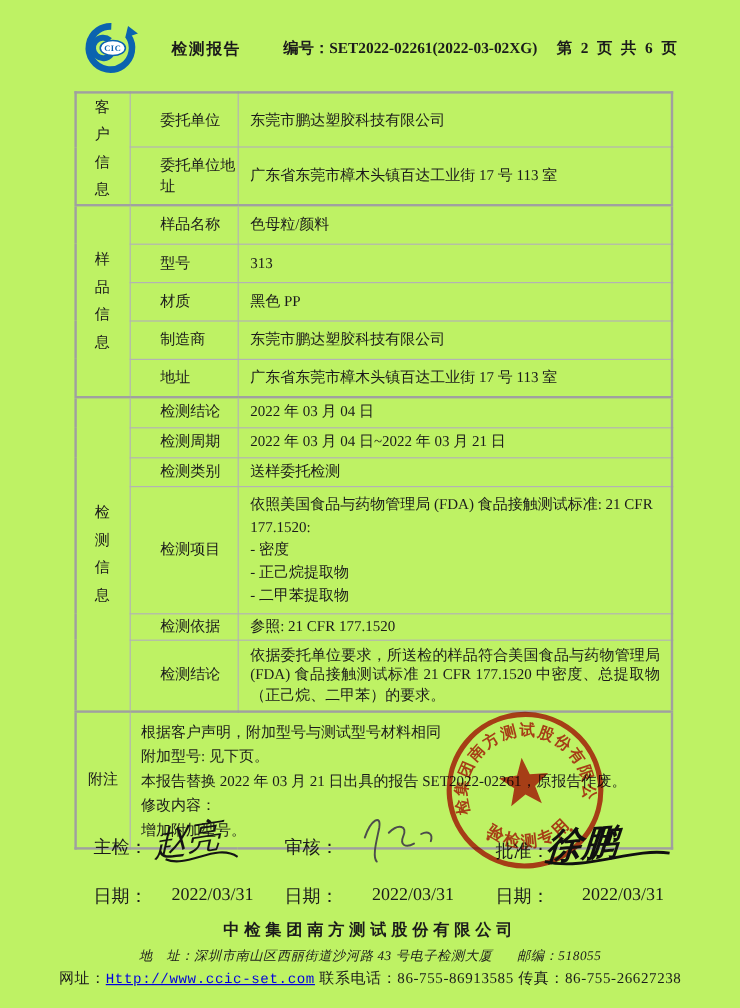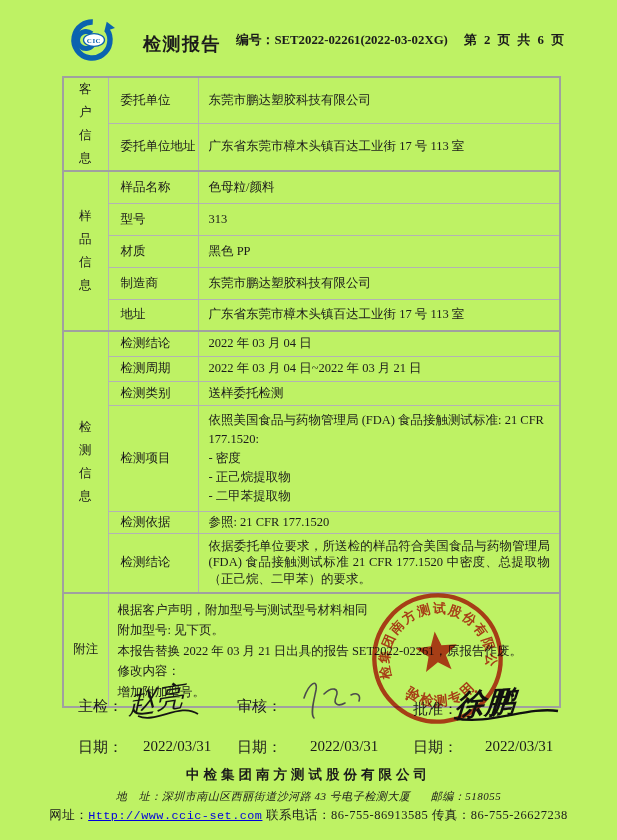--- a/index.html
+++ b/index.html
@@ -8,35 +8,35 @@
     position: relative;
     width: 617px; height: 840px;
     margin: 0 auto;
     background: #bef264;
     font-family: "Liberation Serif", "DejaVu Serif", serif;
     color: #1b1b1b;
     overflow: hidden;
   }
   
   .hdr-logo { position: absolute; left: 68px; top: 16px; }
-  .hdr-title { position: absolute; left: 143px; top: 32px; font-size: 18px; font-weight: bold; letter-spacing: 1.5px; }
+  .hdr-title { position: absolute; left: 143px; top: 32px; font-size: 13px; font-weight: bold; letter-spacing: 1.5px; }
   .hdr-no { position: absolute; left: 236px; top: 32px; font-size: 12.8px; font-weight: bold; }
   .hdr-page { position: absolute; left: 464px; top: 32px; font-size: 12.8px; font-weight: bold; letter-spacing: 2px; text-align: center; }
   
   table.report {
     position: absolute; left: 62px; top: 76px;
     width: 497px; border-collapse: collapse; table-layout: fixed;
     font-size: 12.5px;
   }
   table.report { border: 2px solid #a0a0a0; }
   table.report td { border: 1px solid #b3b3b3; vertical-align: middle; }
   tr.sec-start > td { border-top: 2px solid #a0a0a0; }
   td.sec { text-align: center; }
   td.sec .wrap2 { display: inline-block; width: 2.15em; word-break: break-all; line-height: 23px; letter-spacing: 1px; }
-  td.lbl { padding-left: 12px; }
+  td.lbl { padding-left: 25px; }
   td.val { padding-left: 10px; padding-right: 8px; }
   td.val-multi { padding: 5px 10px 5px 10px; vertical-align: top; }
   td.val-multi div { line-height: 19px; }
   td.val-para { padding: 4px 9px 4px 10px; line-height: 16.8px; text-align: justify; }
   td.note-cell { padding: 6px 10px 4px 9px; vertical-align: top; }
   td.note-cell div { line-height: 20.4px; }
   
   .sig-label, .date-label, .date-value { position: absolute; font-size: 15px; }
   .sig-svg { position: absolute; }
   

